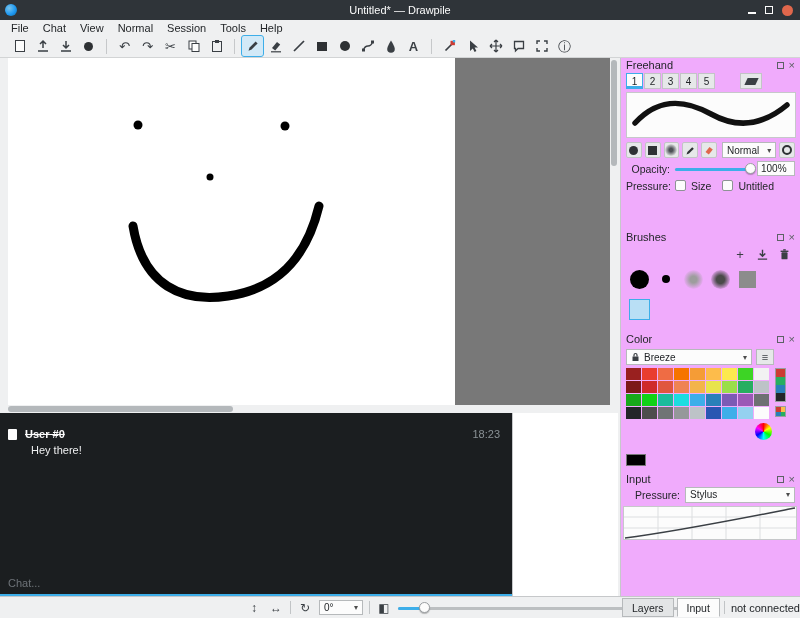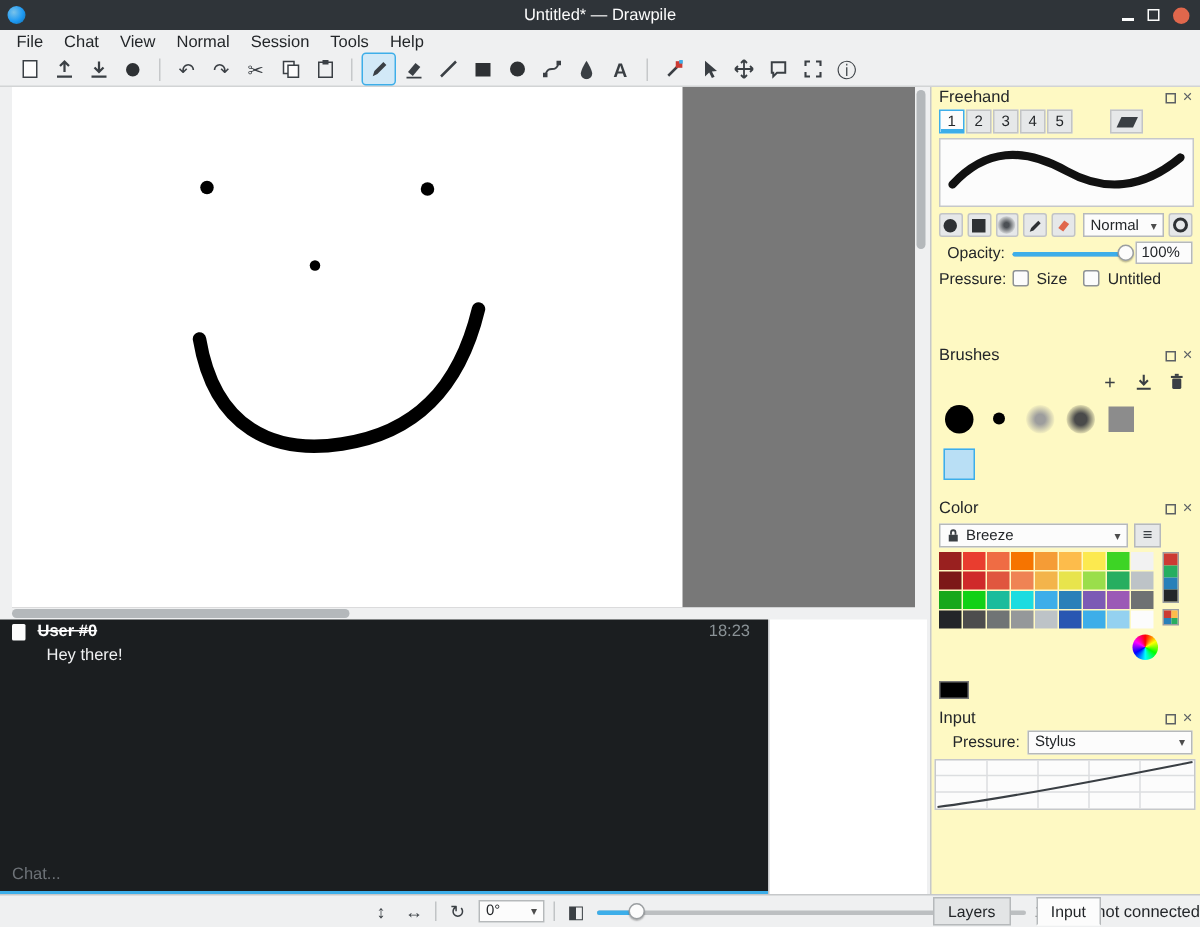--- a/index.html
+++ b/index.html
@@ -35,31 +35,31 @@
   .viewport{position:absolute;left:8px;top:0;width:602px;height:347px;background:#787878;overflow:hidden}
   .canvas{position:absolute;left:0;top:0;width:447px;height:347px;background:#ffffff}
   .vscroll{position:absolute;right:0;top:0;width:8px;height:347px;background:#eff0f1}
   .vscroll .thumb{position:absolute;left:1px;top:2px;width:6px;height:106px;background:#b4b8bb;border-radius:3px}
   .hscroll{position:absolute;left:0;top:347px;width:610px;height:8px;background:#eff0f1}
   .hscroll .thumb{position:absolute;top:1px;left:8px;width:225px;height:6px;background:#b4b8bb;border-radius:3px}
 
   
   .chat{position:absolute;left:0;top:413px;width:618px;height:183px;display:flex}
   .messages{position:relative;width:512px;height:183px;background:#1b1e20;color:#eff0f1}
-  .msg-head{display:flex;align-items:center;gap:8px;padding:2px 8px 2px 8px}
+  .msg-head{display:flex;align-items:center;gap:8px;padding:15px 8px 2px 8px}
   .doc-icon{width:9px;height:11px;background:#fcfcfc;border-radius:1px}
   .msg-user{font-weight:bold;text-decoration:line-through;color:#fcfcfc}
   .msg-time{margin-left:auto;color:#8a9296;padding-right:4px}
   .msg-body{padding:2px 8px 2px 31px;color:#eff0f1}
   .chat-input{position:absolute;left:0;right:0;bottom:0;height:24px;background:transparent;border:none;border-bottom:2px solid #3daee9;color:#cfd2d4;padding:0 8px;font-size:11px;outline:none}
   .chat-input::placeholder{color:#6e7378}
   .userlist{width:106px;height:183px;background:#ffffff;border-left:1px solid #c6c8ca}
 
   
-  .sidebar{position:absolute;left:620px;top:58px;width:180px;height:538px;background:#fef9c3;border-left:1px solid #c6c8ca}
+  .sidebar{position:absolute;left:620px;top:58px;width:180px;height:538px;background:#f0abfc;border-left:1px solid #c6c8ca}
   .dock-head{display:flex;align-items:center;padding:2px 5px;height:14px}
   .dock-title{font-size:11px;color:#232629}
   .dock-btns{margin-left:auto;display:flex;gap:5px;align-items:center}
   .dk-float{width:7px;height:7px;border:1px solid #5c6165}
   .dk-close{font-size:11px;line-height:7px;color:#5c6165}
 
   .slot-row{display:flex;align-items:flex-end;padding:1px 5px;gap:1px;height:18px}
   .slot{width:17px;height:16px;display:flex;align-items:center;justify-content:center;border:1px solid #c2c4c6;background:#e6e8e9;font-size:10px}
   .slot.active{background:#fcfcfc;border-color:#3daee9;box-shadow:inset 0 -2px 0 #3daee9}
   .slot-eraser{margin-left:24px;width:22px;height:16px;border:1px solid #c2c4c6;background:#e6e8e9;display:flex;align-items:center;justify-content:center}
@@ -115,21 +115,21 @@
   .curve-box{margin:3px 2px;width:174px;height:34px;background:#fcfcfc;border:1px solid #c6c8ca}
 
   
   .bottombar{position:absolute;left:0;top:596px;width:800px;height:22px;background:#eff0f1;border-top:1px solid #c6c8ca;display:flex;align-items:center;gap:6px}
   .sb-spacer{width:240px}
   .sbtn{display:flex;align-items:center;justify-content:center;color:#3a3f44;font-size:12px;width:16px}
   .sb-sep{width:1px;height:13px;background:#c1c4c6}
   .rot-combo{width:44px;height:15px}
   .zoom-slider{width:125px}
   .sb-text{color:#232629}
-  .bottom-tabs{position:absolute;left:622px;top:1px;display:flex;gap:17px}
+  .bottom-tabs{position:absolute;left:622px;top:1px;display:flex;gap:3px}
   .btab{height:19px;padding:0 9px;display:flex;align-items:center;border:1px solid #b6b9bb;background:#e3e5e6;font-size:10.5px}
   .btab.active{background:#fcfcfc;border-bottom-color:#fcfcfc}
 
   svg{display:block}
 </style>
 </head>
 <body>
 
 <div class="app">
 

